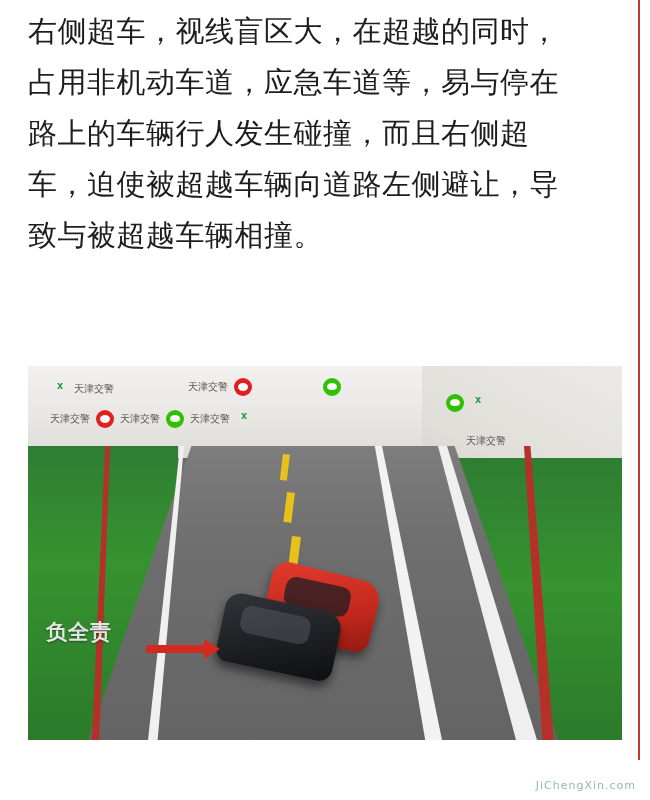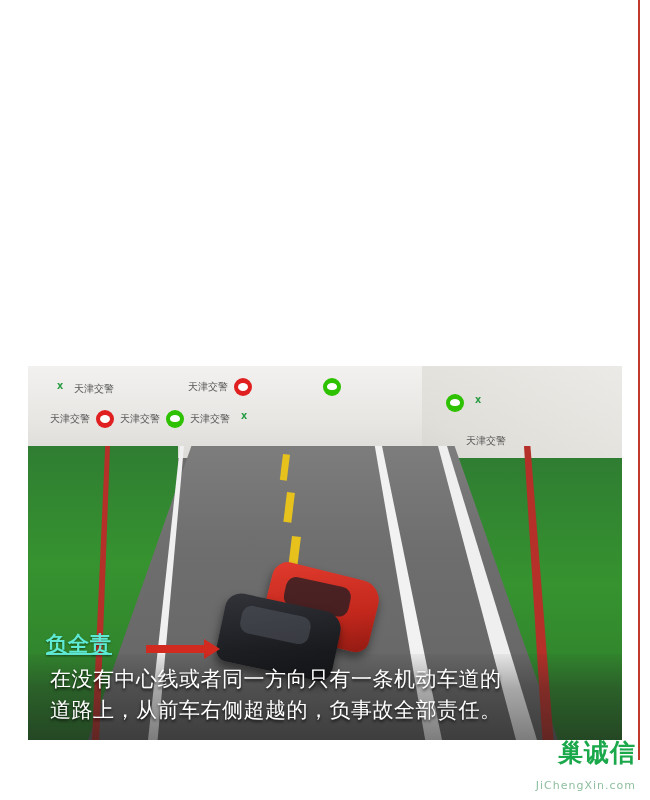--- a/index.html
+++ b/index.html
@@ -213,28 +213,27 @@
     content: "";
     position: absolute;
     left: 18px; top: 10px;
     width: 70px; height: 28px;
     background: rgba(90,95,105,0.45);
     border-radius: 10px;
   }
   
   .blame-label {
     position: absolute;
-    left: 18px; top: 264px;
-    color: #5eead4;
+    left: 18px; top: 252px;
+    color: #e5e5e5;
     font-size: 21px;
     font-weight: bold;
     letter-spacing: 1px;
     text-shadow: 0 1px 2px rgba(0,0,0,0.45);
     font-family: "DejaVu Sans", "Liberation Sans", sans-serif;
-    text-decoration: underline;
   }
   .blame-arrow {
     position: absolute;
     left: 118px; top: 279px;
     width: 60px; height: 8px;
     background: #d32a1f;
   }
   .blame-arrow::after {
     content: "";
     position: absolute;
@@ -281,20 +280,23 @@
     margin-top: 10px;
   }
 </style>
 </head>
 <body>
 
 <div class="page">
 
   <div class="right-rule"></div>
 
+  <div class="article-text">
+    <p>右侧超车，视线盲区大，在超越的同时，占用非机动车道，应急车道等，易与停在路上的车辆行人发生碰撞，而且右侧超车，迫使被超越车辆向道路左侧避让，导致与被超越车辆相撞。</p>
+  </div>
 
   <div class="photo">
 
     <div class="wall"></div>
     <div class="wall-right"></div>
 
     <div class="wall-logos">
       <div class="logo-row" style="left:24px; top:8px;">
         <span class="logo-green-p">ᕽ</span>
         <span class="logo-txt">天津交警</span>
@@ -340,24 +342,19 @@
     <div class="dash" style="left:255px; top:88px; width:7px; height:26px; transform: rotate(7deg);"></div>
     <div class="dash" style="left:259px; top:126px; width:8px; height:30px; transform: rotate(7deg);"></div>
     <div class="dash" style="left:264px; top:170px; width:9px; height:32px; transform: rotate(7deg);"></div>
 
     <div class="car-red"></div>
     <div class="car-black"></div>
 
     <div class="blame-label">负全责</div>
     <div class="blame-arrow"></div>
 
-    <div class="caption">
-      <p>在没有中心线或者同一方向只有一条机动车道的</p>
-      <p>道路上，从前车右侧超越的，负事故全部责任。</p>
-    </div>
   </div>
 
   <div class="watermark">
-    <div class="wm-main">巢诚信</div>
     <div class="wm-sub">JiChengXin.com</div>
   </div>
 
 </div>
 
 </body></html>

